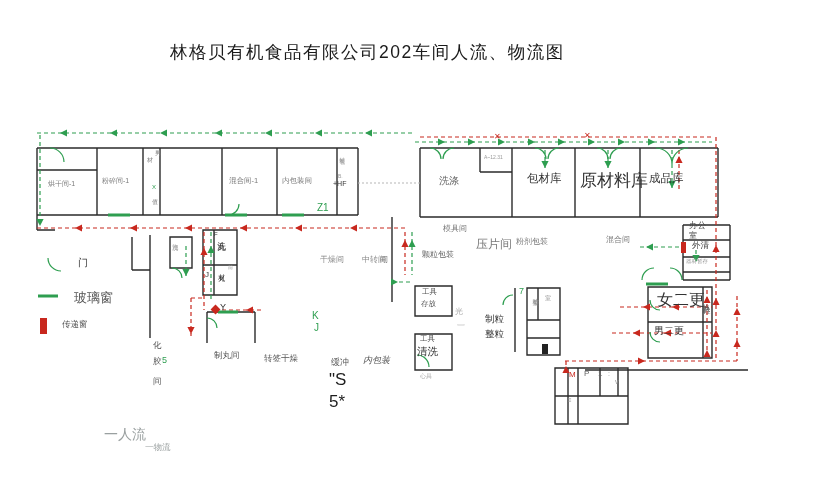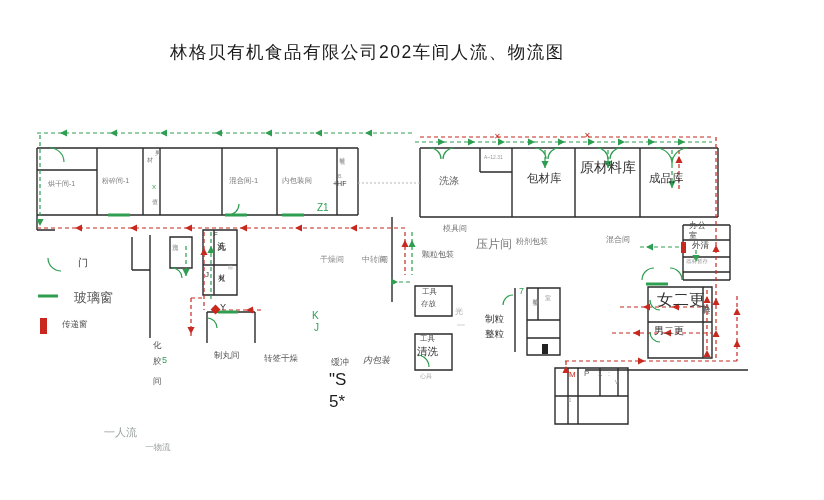--- a/index.html
+++ b/index.html
@@ -133,21 +133,21 @@
       <polygon points="679,156 675.4,163 682.6,163" fill="#c8281e"></polygon>
       <polygon points="191,334 187.4,327 194.6,327" fill="#c8281e"></polygon>
     </svg>
 <div class="lbl" style="left: 48px; top: 180px; font-size: 7px; color: rgb(122, 122, 122);">烘干间-1</div>
     <div class="lbl" style="left: 102px; top: 177px; font-size: 7px; color: rgb(122, 122, 122);">粉碎间-1</div>
     <div class="lbl" style="left: 229px; top: 177px; font-size: 7.5px; color: rgb(122, 122, 122);">混合间-1</div>
     <div class="lbl" style="left: 282px; top: 177px; font-size: 7.5px; color: rgb(122, 122, 122);">内包装间</div>
     <div class="lbl v" style="left: 339px; top: 153px; font-size: 5.5px; color: rgb(153, 153, 153);">特签包</div>
     <div class="lbl" style="left: 439px; top: 176px; font-size: 10px; color: rgb(102, 102, 102);">洗涤</div>
     <div class="lbl" style="left: 527px; top: 172px; font-size: 11.5px; color: rgb(51, 51, 51);">包材库</div>
-    <div class="lbl" style="left: 580px; top: 160px; font-size: 14px; color: rgb(51, 51, 51);">原材料库</div>
+    <div class="lbl" style="left: 580px; top: 172px; font-size: 17px; color: rgb(51, 51, 51);">原材料库</div>
     <div class="lbl" style="left: 649px; top: 172px; font-size: 11.5px; color: rgb(51, 51, 51);">成品库</div>
     <div class="lbl" style="left: 689px; top: 221px; font-size: 8.5px; color: rgb(68, 68, 68);">办公</div>
     <div class="lbl" style="left: 689px; top: 232px; font-size: 8px; color: rgb(68, 68, 68);">室</div>
     <div class="lbl" style="left: 692px; top: 241px; font-size: 8.5px; color: rgb(68, 68, 68);">外清</div>
     <div class="lbl" style="left: 686px; top: 259px; font-size: 5.5px; color: rgb(153, 153, 153);">器材暂存</div>
     <div class="lbl" style="left: 443px; top: 225px; font-size: 8px; color: rgb(122, 122, 122);">模具间</div>
     <div class="lbl" style="left: 476px; top: 238px; font-size: 12px; color: rgb(122, 122, 122);">压片间</div>
     <div class="lbl" style="left: 516px; top: 238px; font-size: 8px; color: rgb(122, 122, 122);">粉剂包装</div>
     <div class="lbl" style="left: 422px; top: 251px; font-size: 8px; color: rgb(102, 102, 102);">颗粒包装</div>
     <div class="lbl" style="left: 606px; top: 236px; font-size: 8px; color: rgb(122, 122, 122);">混合间</div>
@@ -200,15 +200,15 @@
     <div class="lbl" style="left: 568px; top: 397px; font-size: 6px; color: rgb(153, 153, 153);">≡</div>
     <div class="lbl" style="left: 147px; top: 157px; font-size: 6px; color: rgb(136, 136, 136);">材</div>
     <div class="lbl" style="left: 155px; top: 150px; font-size: 6px; color: rgb(136, 136, 136);">男</div>
     <div class="lbl" style="left: 152px; top: 184px; font-size: 6px; color: rgb(46, 158, 80);">X</div>
     <div class="lbl" style="left: 152px; top: 199px; font-size: 6px; color: rgb(136, 136, 136);">值</div>
     <div class="lbl" style="left: 484px; top: 155px; font-size: 5px; color: rgb(153, 153, 153);">A~12.31</div>
     <div class="lbl" style="left: 338px; top: 174px; font-size: 5px; color: rgb(153, 153, 153);">B.</div>
     <div class="lbl" style="left: 78px; top: 258px; font-size: 10px; color: rgb(51, 51, 51);">门</div>
     <div class="lbl" style="left: 74px; top: 291px; font-size: 13px; color: rgb(85, 85, 85); text-align: right;">玻璃窗</div>
     <div class="lbl" style="left: 62px; top: 320px; font-size: 8.5px; color: rgb(85, 85, 85);">传递窗</div>
-    <div class="lbl" style="left: 104px; top: 427px; font-size: 11px; color: rgb(154, 160, 160);">一人流</div>
+    <div class="lbl" style="left: 104px; top: 427px; font-size: 14px; color: rgb(154, 160, 160);">一人流</div>
     <div class="lbl" style="left: 104px; top: 443px; font-size: 8.5px; color: rgb(154, 160, 160); margin-left: 41px;">一物流</div>
   </div>
 
 </body></html>

